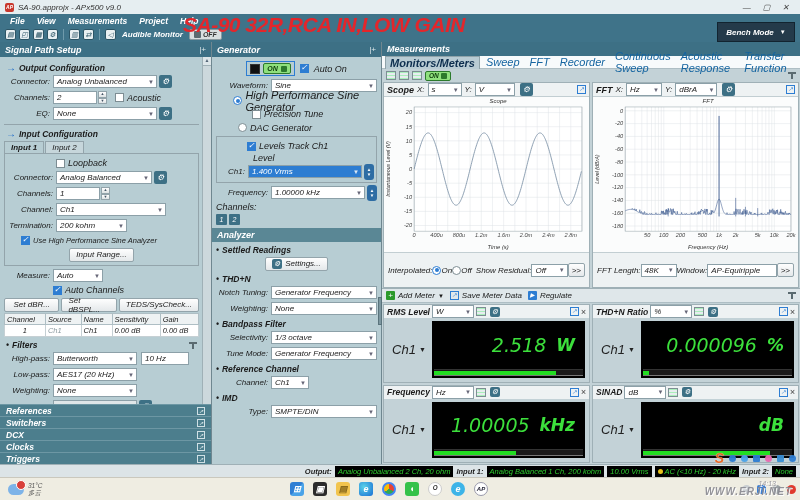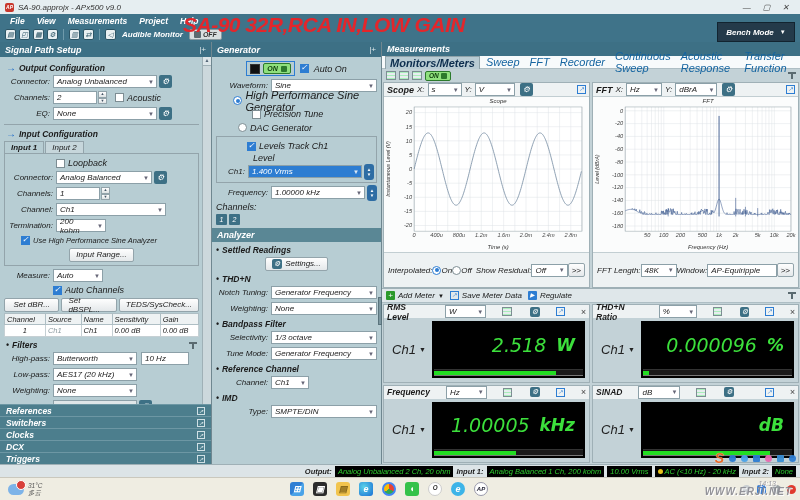--- a/index.html
+++ b/index.html
@@ -99,21 +99,21 @@
   .cfoot{height:35px;border-top:1px solid #c2ced2;display:flex;align-items:center;gap:0;padding:0 4px;
          font-size:8px;flex:0 0 auto;background:#eef2f3;text-align:right;}
   
   .metersec{flex:1;display:flex;flex-direction:column;min-height:0;border-top:1px solid #9fb0b6;}
   .mtoolbar{height:14px;display:flex;align-items:center;gap:6px;padding:0 4px;background:#dfe7ea;
             border-bottom:1px solid #aebec4;flex:0 0 auto;font-size:8px;}
   .addplus{width:9px;height:9px;background:#2c9a2c;color:#fff;font-size:8px;line-height:9px;text-align:center;border-radius:1px;}
   .regplay{width:9px;height:9px;background:#2d7dd2;color:#fff;font-size:6px;line-height:9px;text-align:center;border-radius:1px;}
   .metergrid{flex:1;display:grid;grid-template-columns:1fr 1fr;grid-template-rows:1fr 1fr;gap:2px;padding:1px;min-height:0;}
   .meter{border:1px solid #9fb0b6;background:#c3d2d7;display:flex;flex-direction:column;min-height:0;min-width:0;}
-  .mhead{height:13px;background:#eef2f3;display:flex;align-items:center;gap:16px;padding:0 3px;flex:0 0 auto;}
+  .mhead{height:13px;background:#eef2f3;display:flex;align-items:center;gap:2px;padding:0 3px;flex:0 0 auto;}
   .mhead b{font-size:8.5px;}
   .mbody{flex:1;display:flex;padding:3px 4px 4px 2px;min-height:0;}
   .mch{width:46px;display:flex;align-items:center;justify-content:center;gap:3px;font-size:13px;color:#222;}
   .mdisplay{flex:1;background:#000;display:flex;flex-direction:column;min-width:0;}
   .mval{flex:1;display:flex;align-items:center;justify-content:flex-end;gap:10px;padding:0 10px;
         color:#3ce03c;font-size:19px;font-family:"DejaVu Sans",sans-serif;}
   .mval .vu{font-size:17px;font-weight:bold;}
   .mbarwrap{height:7px;background:#1a1a1a;border-top:1px solid #333;position:relative;margin:0 2px 2px 2px;}
   .mbar-green{position:absolute;left:0;top:1px;height:4px;background:#22dd22;box-shadow:0 1px 0 #0a660a;}
   .mbar-line{position:absolute;left:0;right:0;bottom:0;height:1px;background:#777;}
@@ -277,21 +277,21 @@
           </div>
           <div class="row">
             <span class="lbl">Channel:</span>
             <span class="dd" style="width:110px;">
                 <span>Ch1</span>
                 <span class="arr">▼</span>
               </span>
           </div>
           <div class="row">
             <span class="lbl">Termination:</span>
-            <span class="dd" style="width:50px;justify-content:center;">
+            <span class="dd" style="width:71px;">
                 <span>200 kohm</span>
                 <span class="arr">▼</span>
               </span>
           </div>
           <div class="row" style="height:12px;">
             <span style="width:14px;"></span>
               <span class="cb on"></span>
             <span style="margin-left:3px;font-size:7.5px;">Use High Performance Sine Analyzer</span>
           </div>
           <div class="row" style="justify-content:center;">
@@ -376,25 +376,25 @@
       </div>
       <div class="acc">
           <span>References</span>
           <span class="pop2">↗</span>
         </div>
       <div class="acc">
           <span>Switchers</span>
           <span class="pop2">↗</span>
         </div>
       <div class="acc">
+          <span>DCX</span>
+          <span class="pop2">↗</span>
+        </div>
+      <div class="acc">
           <span>Clocks</span>
-          <span class="pop2">↗</span>
-        </div>
-      <div class="acc">
-          <span>DCX</span>
           <span class="pop2">↗</span>
         </div>
       <div class="acc">
           <span>Triggers</span>
           <span class="pop2">↗</span>
         </div>
     </div>
 
     <div class="genpanel">
       <div class="hdr">

